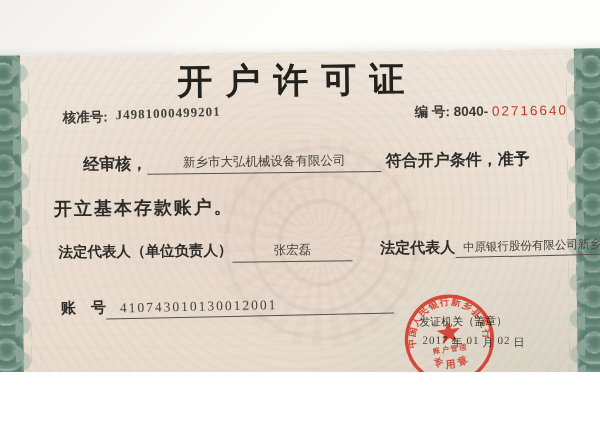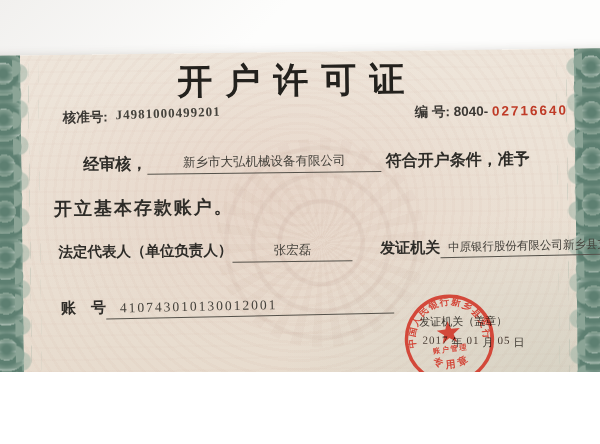--- a/index.html
+++ b/index.html
@@ -69,21 +69,21 @@
     position:absolute; top:5px; left:0; width:100%; text-align:center;
     font-family:"Liberation Serif", serif; font-weight:900; font-size:35px;
     letter-spacing:13px; color:#23211d;
   }
 
   .row { position:absolute; white-space:nowrap; }
   .meta-left  { left:76px;  top:54px; font-size:13.5px; font-weight:bold; color:#3a3733; }
   .meta-right { left:428px; top:53px; font-size:13.5px; font-weight:bold; color:#3a3733; }
   .typed { font-family:"Liberation Serif", serif; color:#45423c; }
   .approval-value { display:inline-block; font-size:13px; letter-spacing:1px; transform: rotate(-1.2deg) translateY(-3px); margin-left:8px; }
-  .serial-number { color:#bf3a26; letter-spacing:2px; font-weight:bold;text-align:center; }
+  .serial-number { color:#bf3a26; letter-spacing:2px; font-weight:normal;text-align:center; }
 
   .fill { display:inline-block; border-bottom:1.3px solid #55524b; text-align:center; vertical-align:baseline; }
 
   .review-row { left:96px; top:100px; font-size:16px; font-weight:bold; }
   .company-fill { width:234px; font-size:12.5px; font-weight:normal; padding-bottom:2px; transform:translateY(-2px); }
   .statement { left:66px; top:142px; font-size:18px; font-weight:bold; letter-spacing:2px; }
 
   .rep-row { left:70px; top:188px; font-size:14.5px; font-weight:bold; }
   .rep-fill { width:120px; font-size:12.5px; font-weight:normal; padding-bottom:2px; }
   .bank-label { margin-left:28px; font-size:15px; }
@@ -124,31 +124,31 @@
       </div>
 
       <div class="row review-row">
         <span>经审核，</span><span class="fill company-fill typed">新乡市大弘机械设备有限公司</span>
         <span>符合开户条件，准予</span>
       </div>
 
       <div class="row statement">开立基本存款账户。</div>
 
       <div class="row rep-row">
-        <span>法定代表人（单位负责人）</span><span class="fill rep-fill typed">张宏磊</span><span class="bank-label">发证机关</span><span class="fill bank-fill typed">中原银行股份有限公司新乡县支行</span>
+        <span>法定代表人（单位负责人）</span><span class="fill rep-fill typed">张宏磊</span><span class="bank-label">法定代表人</span><span class="fill bank-fill typed">中原银行股份有限公司新乡县支行</span>
       </div>
 
       <div class="row account-row">
         <span>账　号</span><span class="fill account-fill typed">410743010130012001</span>
       </div>
 
       <div class="row issuer-block">
         <div>发证机关（盖章）</div>
         <div class="issue-date">
-          <span class="num">2017</span><span>年</span><span class="num">01</span><span>月</span><span class="num">05</span><span>日</span>
+          <span class="num">2017</span><span>年</span><span class="num">01</span><span>月</span><span class="num">02</span><span>日</span>
         </div>
       </div>
 
       <svg class="seal" viewBox="0 0 120 120">
         <defs>
           <path id="arcTop" d="M 15,60 A 45,45 0 0 1 105,60"></path>
           <path id="arcBottom" d="M 23,76 A 43,43 0 0 0 97,76"></path>
         </defs>
         <circle cx="60" cy="60" r="56" fill="none" stroke="#d2382a" stroke-width="4.5"></circle>
         <polygon points="60,36 63.8,46.7 75.2,47.1 66.2,54 69.4,64.9 60,58.5 50.6,64.9 53.8,54 44.8,47.1 56.2,46.7" fill="#d2382a"></polygon>

